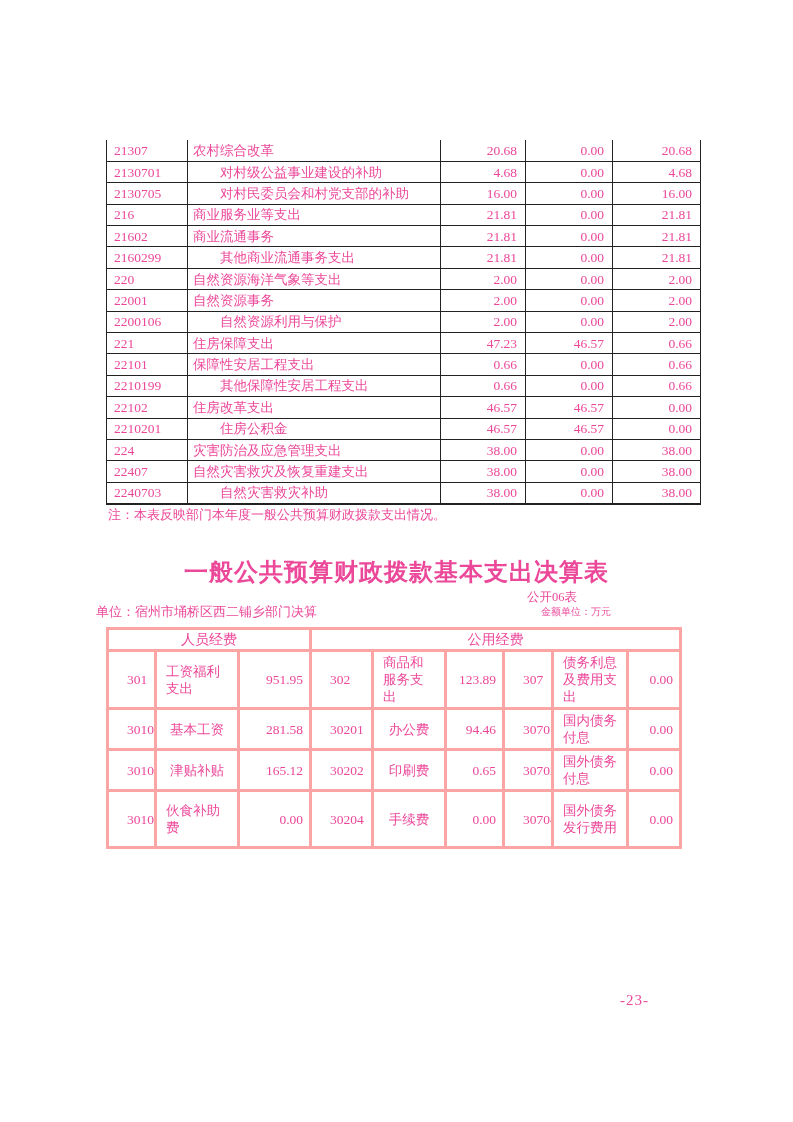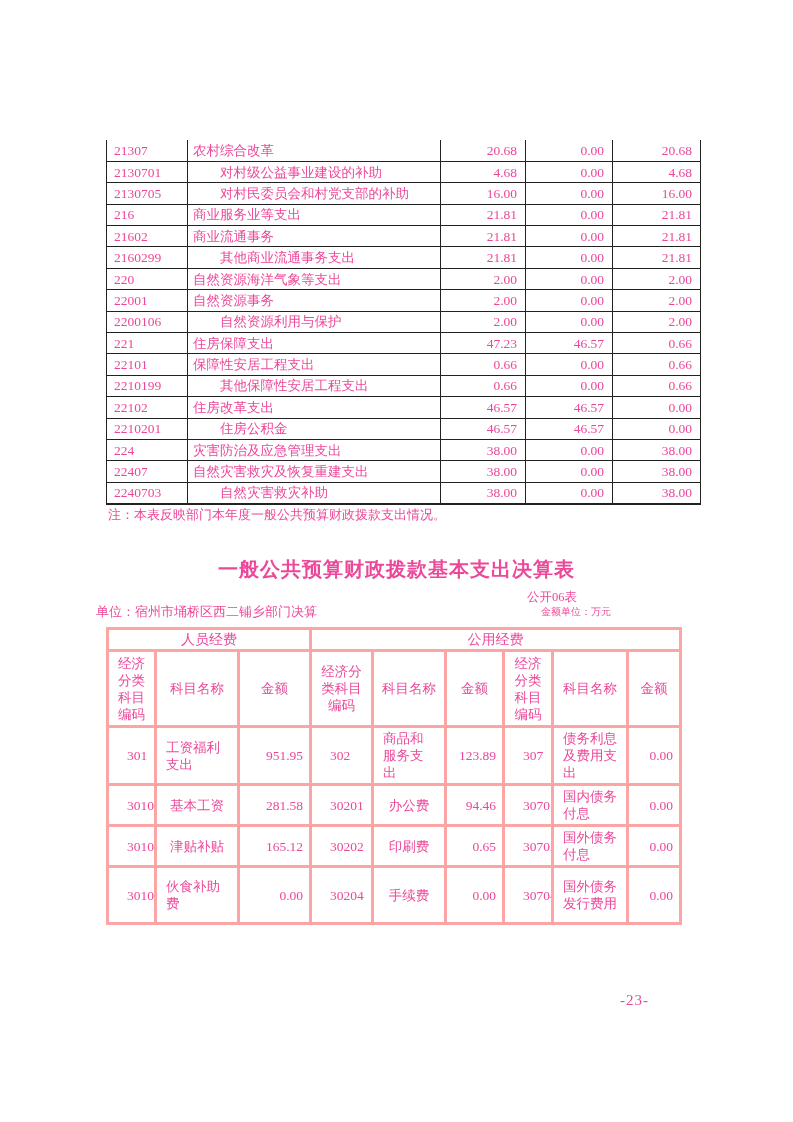--- a/index.html
+++ b/index.html
@@ -16,21 +16,21 @@
   .t1 tr{height:21.4px;}
   .t1 td{border:1px solid #222;padding:0;vertical-align:middle;line-height:15px;overflow:hidden;}
   .t1 tr:first-child td{border-top:none;}
   .t1 tr:last-child td{border-bottom:2px solid #222;border-radius:10px;}
   .t1 td.code{padding-left:7px;}
   .t1 td.name{padding-left:5px;white-space:pre-wrap;}
   .t1 td.num{text-align:right;padding-right:8px;}
   
   .note{position:absolute;left:108px;top:506px;font-size:13px;}
   .title2{position:absolute;left:0;top:556px;width:793px;text-align:center;
-          font-size:20px;font-weight:bold;letter-spacing:1px;}
+          font-size:24px;font-weight:bold;letter-spacing:1px;}
   .tablecode{position:absolute;left:527px;top:589px;font-size:12.5px;}
   .unitlabel{position:absolute;left:96px;top:603px;font-size:13px;}
   .amountunit{position:absolute;left:541px;top:605px;font-size:10px;}
   
   .t2{
     position:absolute;left:106px;top:627px;width:573px;
     border-collapse:collapse;table-layout:fixed;font-size:13.5px;
     border:2px solid #222;
   }
   .t2 th,.t2 td{border:3px solid #fca5a5;font-weight:normal;vertical-align:middle;
@@ -205,31 +205,20 @@
         <col style="width:58px">
       <col style="width:49px">
         <col style="width:75px">
         <col style="width:53px">
     </colgroup>
     <thead>
       <tr>
         <th colspan="3" class="ghead">人员经费</th>
         <th colspan="6" class="ghead">公用经费</th>
       </tr>
-      <tr>
-        <th class="chead">经济分类科目编码</th>
-        <th class="chead">科目名称</th>
-        <th class="chead">金额</th>
-        <th class="chead">经济分类科目编码</th>
-        <th class="chead">科目名称</th>
-        <th class="chead">金额</th>
-        <th class="chead">经济分类科目编码</th>
-        <th class="chead">科目名称</th>
-        <th class="chead">金额</th>
-      </tr>
     </thead>
     <tbody>
         <tr>
           <td class="code">301</td>
           <td class="name2">工资福利支出</td>
           <td class="num">951.95</td>
           <td class="code">302</td>
           <td class="name2">商品和服务支出</td>
           <td class="num">123.89</td>
           <td class="code">307</td>

